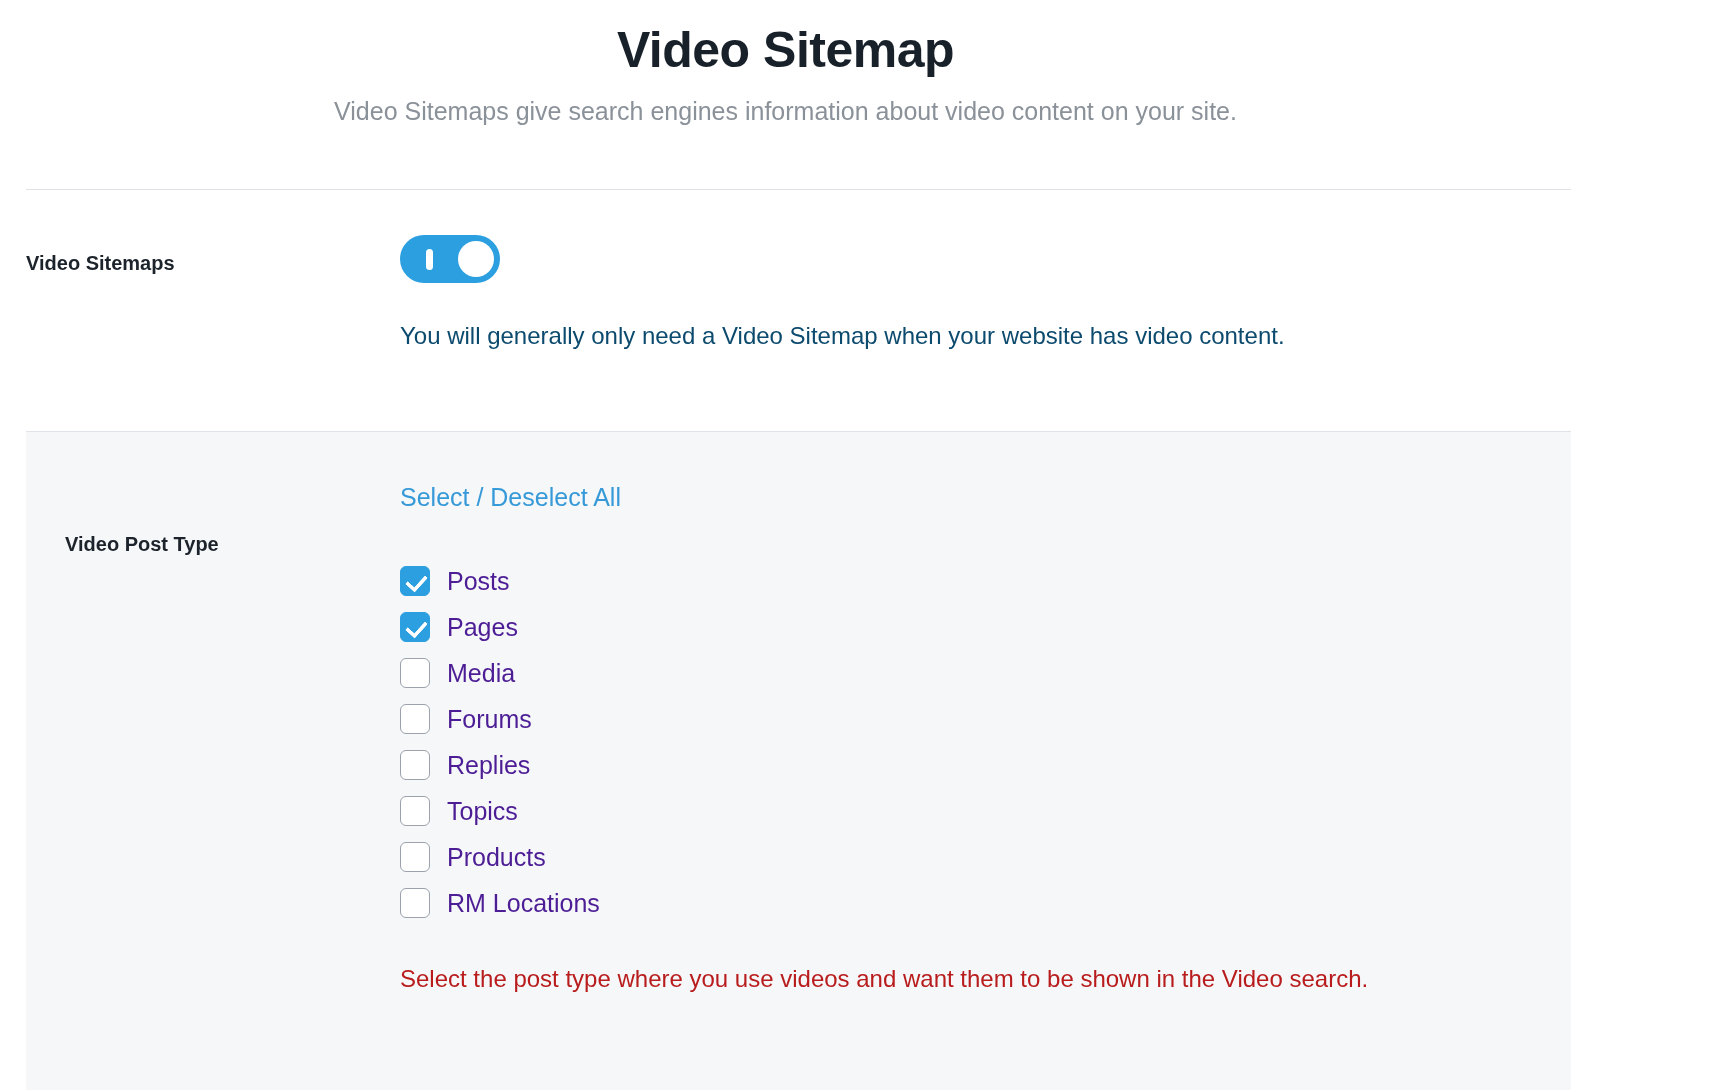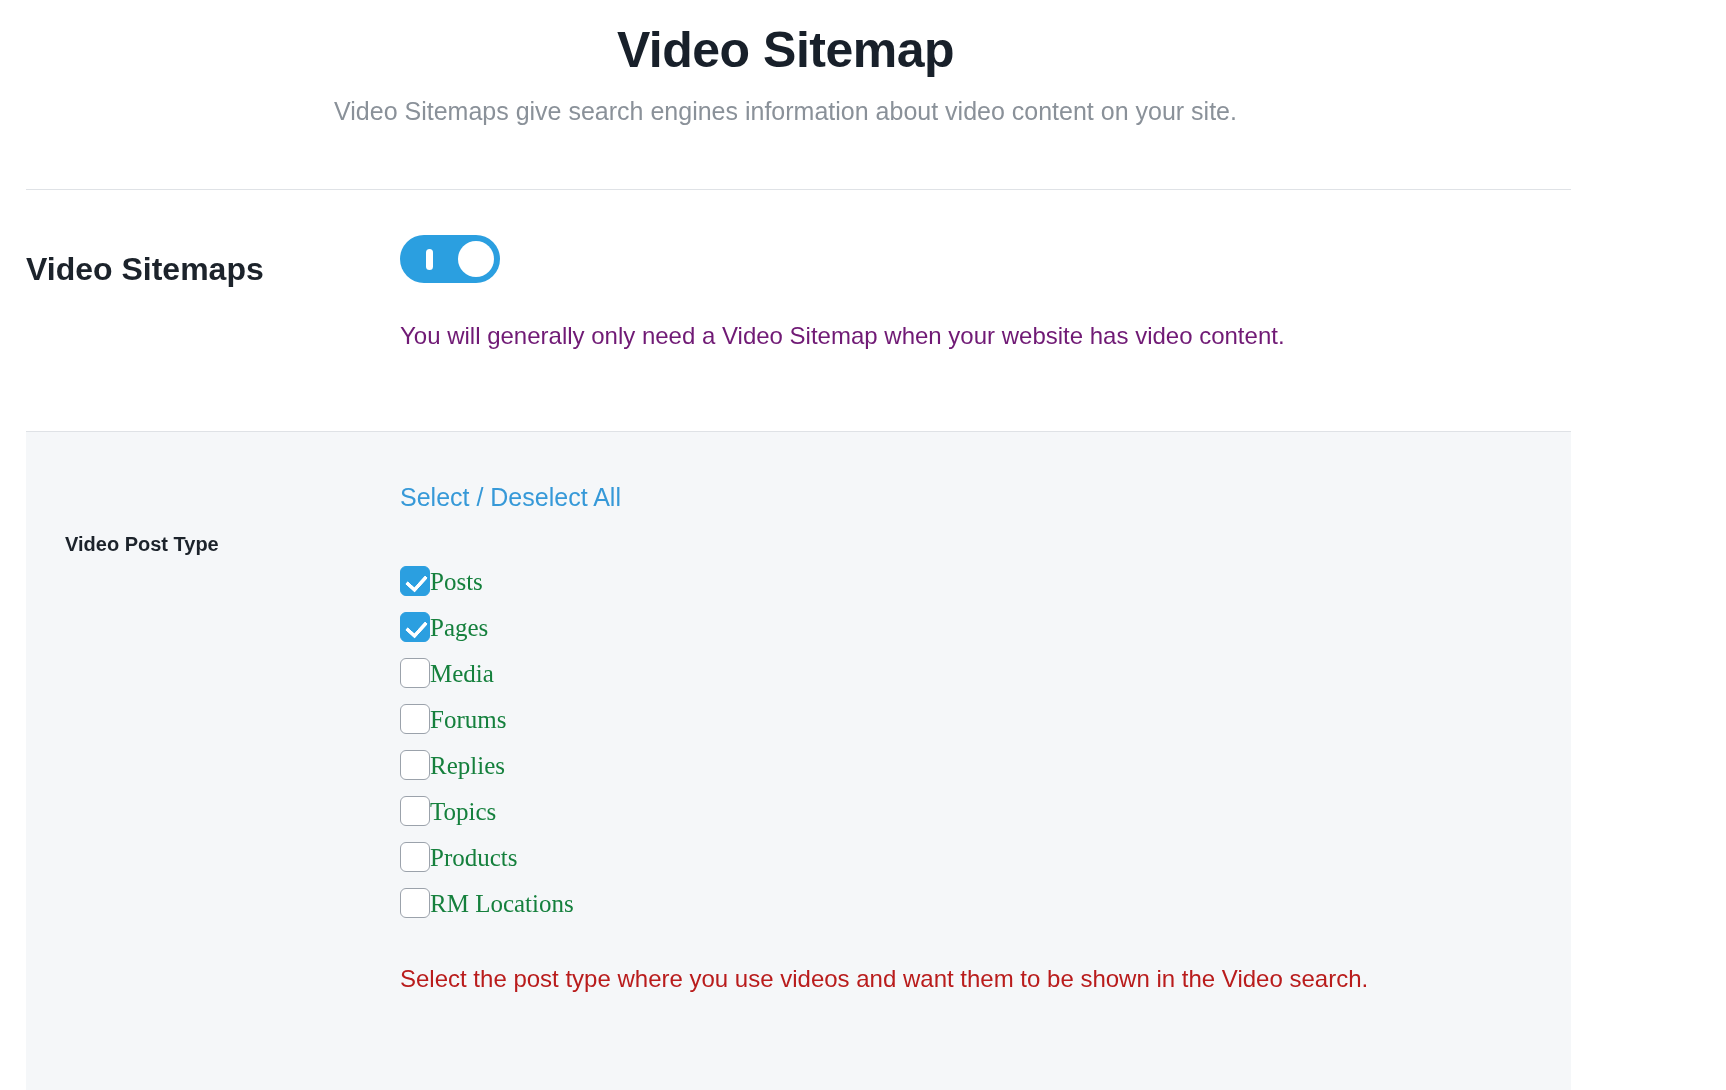--- a/index.html
+++ b/index.html
@@ -59,21 +59,21 @@
     padding: 0;
     height: 193px;
   }
 
   .row {
     display: flex;
     align-items: flex-start;
   }
 
   .row-label {
-    font-size: 32px;
+    font-size: 20px;
     font-weight: bold;
     color: #1c232b;
     line-height: 1;
     margin-top: 46px;
   }
 
   .toggle-label {
     width: 400px;
     padding-left: 26px;
     padding-top: 63px;
@@ -111,21 +111,21 @@
     top: 6px;
     width: 36px;
     height: 36px;
     border-radius: 50%;
     background: #ffffff;
   }
 
   .toggle-help {
     margin-top: 37px;
     font-size: 24px;
-    color: #701a75;
+    color: #0c4a6e;
     line-height: 1.3;
   }
 
   
   .section-grey {
     position: absolute;
     left: 26px;
     right: 0;
     top: 431px;
     bottom: 0;
@@ -197,24 +197,24 @@
     top: 4px;
     width: 9px;
     height: 16px;
     border: solid #ffffff;
     border-width: 0 4px 4px 0;
     transform: rotate(42deg);
     border-radius: 1px;
   }
 
   .cb-label {
+    margin-left: 17px;
     font-size: 25px;
-    color: #15803d;
+    color: #4c1d95;
     line-height: 1;
-    font-family: Liberation Serif, serif;
   }
 
   .post-type-help {
     margin-top: 37px;
     font-size: 24px;
     color: #b91c1c;
     line-height: 1.3;
   }
 </style>
 </head>

